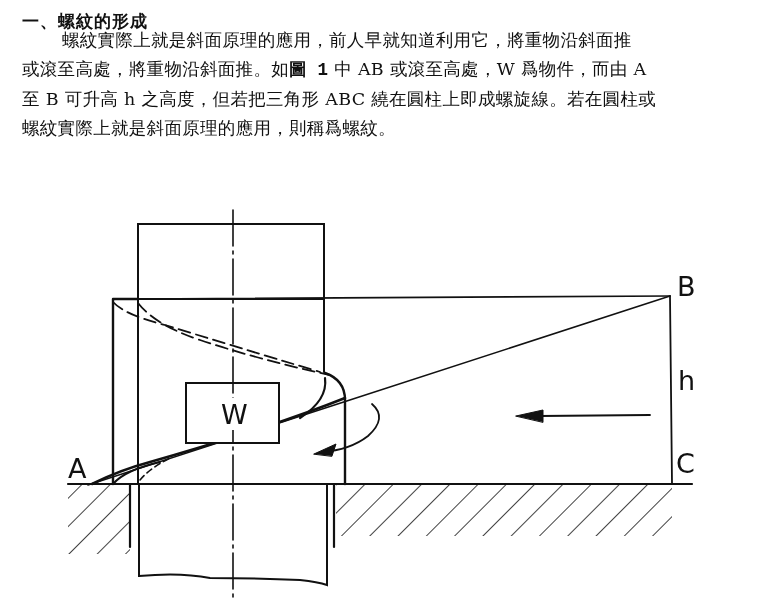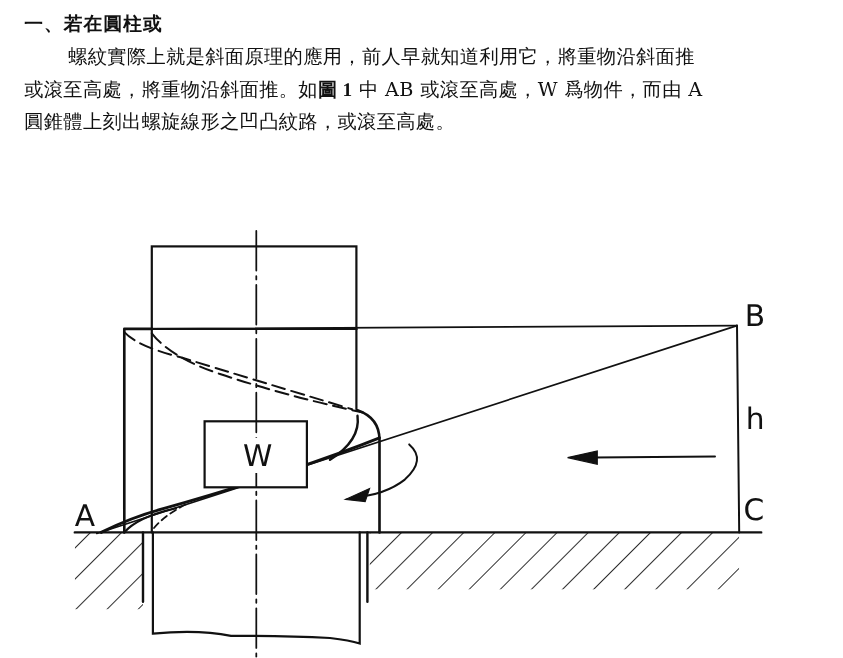--- a/index.html
+++ b/index.html
@@ -2,39 +2,40 @@
 <html><head>
   <meta charset="utf-8">
   <style>
     html, body { margin: 0; padding: 0; background: #ffffff; }
     body { width: 766px; height: 598px; position: relative; overflow: hidden; color: #111; }
     .heading {
       position: absolute; left: 22px; top: 10px;
       font-family: "DejaVu Sans", sans-serif; font-size: 17px; font-weight: bold; letter-spacing: 1px;
     }
     .para {
-      position: absolute; left: 22px; top: 38px; width: 720px;
+      position: absolute; left: 22px; top: 26px; width: 720px;
       font-family: "DejaVu Serif", serif; font-size: 17.5px; line-height: 29px;
       letter-spacing: 0.3px;
     }
     .para .line { display: block; white-space: nowrap; }
     .para .indent { padding-left: 40px; }
-    .para b { font-family: Liberation Serif, serif; font-weight: bold; }
+    .para b { font-family: Liberation Mono, monospace; font-weight: bold; }
     .figure { position: absolute; left: 0; top: 195px; }
     .lbl { font-family: "DejaVu Sans", sans-serif; font-size: 27px; fill: #111; }
   </style>
 </head>
 <body>
 
-<div class="heading">一、若在圓柱或</div>
+<div class="heading">一、螺紋的形成</div>
 
 <div class="para">
   <span class="line indent">螺紋實際上就是斜面原理的應用，前人早就知道利用它，將重物沿斜面推</span>
   <span class="line"><span>或滾至高處，將重物沿斜面推。如</span><b>圖 1</b><span> 中 AB 或滾至高處，W 爲物件，而由 A</span></span>
-  <span class="line">圓錐體上刻出螺旋線形之凹凸紋路，或滾至高處。</span>
+  <span class="line">至 B 可升高 h 之高度，但若把三角形 ABC 繞在圓柱上即成螺旋線。若在圓柱或</span>
+  <span class="line">螺紋實際上就是斜面原理的應用，則稱爲螺紋。</span>
 </div>
 
 <svg class="figure" width="766" height="403" viewBox="0 195 766 403" xmlns="http://www.w3.org/2000/svg">
   <defs>
     <pattern id="hatch" patternUnits="userSpaceOnUse" width="20" height="20" patternTransform="rotate(45)">
       <line x1="0" y1="0" x2="0" y2="20" stroke="#111" stroke-width="1.6"></line>
     </pattern>
     <clipPath id="leftGround">
         <rect x="68" y="484" width="62" height="70"></rect>
       </clipPath>

